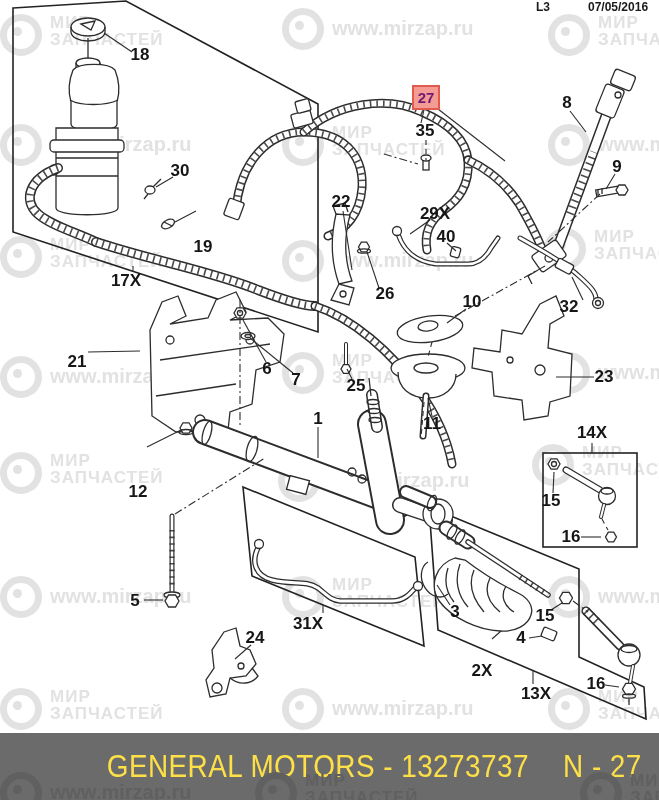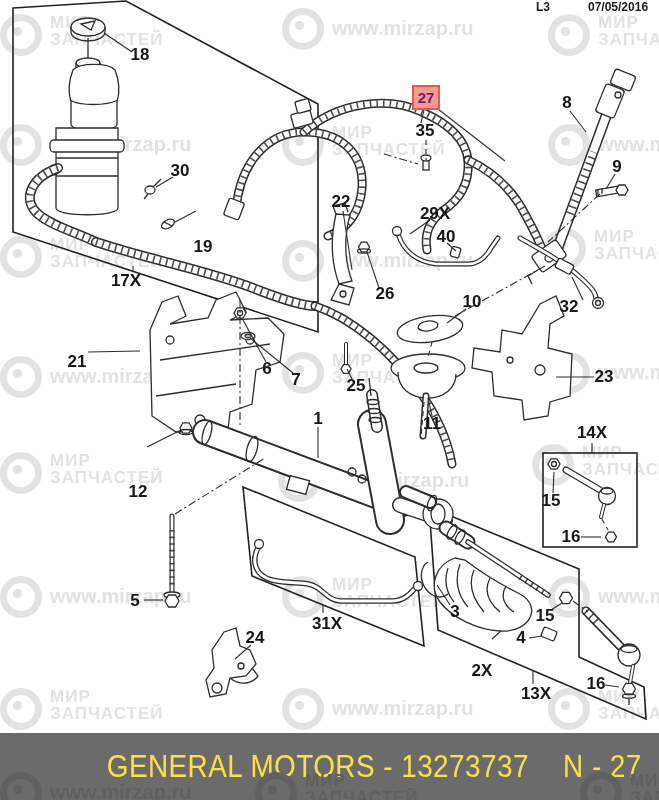--- a/index.html
+++ b/index.html
@@ -469,21 +469,21 @@
       <div class="callout" style="left: 77px; top: 352px; margin-top: 10px;">21</div>
       <div class="callout" style="left: 267px; top: 369px;">6</div>
       <div class="callout" style="left: 296px; top: 380px;">7</div>
       <div class="callout" style="left: 138px; top: 452px; margin-top: 40px;">12</div>
       <div class="callout" style="left: 135px; top: 601px;">5</div>
       <div class="callout" style="left: 255px; top: 638px;">24</div>
       <div class="callout" style="left: 341px; top: 202px;">22</div>
       <div class="callout" style="left: 385px; top: 294px;">26</div>
       <div class="callout" style="left: 356px; top: 386px;">25</div>
       <div class="callout" style="left: 318px; top: 419px;">1</div>
-      <div class="callout" style="left: 327px; top: 624px;">31X</div>
+      <div class="callout" style="left: 308px; top: 624px;">31X</div>
       <div class="callout" style="left: 425px; top: 131px;">35</div>
       <div class="callout" style="left: 435px; top: 214px;">29X</div>
       <div class="callout" style="left: 446px; top: 237px;">40</div>
       <div class="callout" style="left: 472px; top: 302px;">10</div>
       <div class="callout" style="left: 432px; top: 424px;">11</div>
       <div class="callout" style="left: 567px; top: 103px;">8</div>
       <div class="callout" style="left: 617px; top: 167px;">9</div>
       <div class="callout" style="left: 569px; top: 307px;">32</div>
       <div class="callout" style="left: 604px; top: 377px;">23</div>
       <div class="callout" style="left: 592px; top: 433px;">14X</div>

